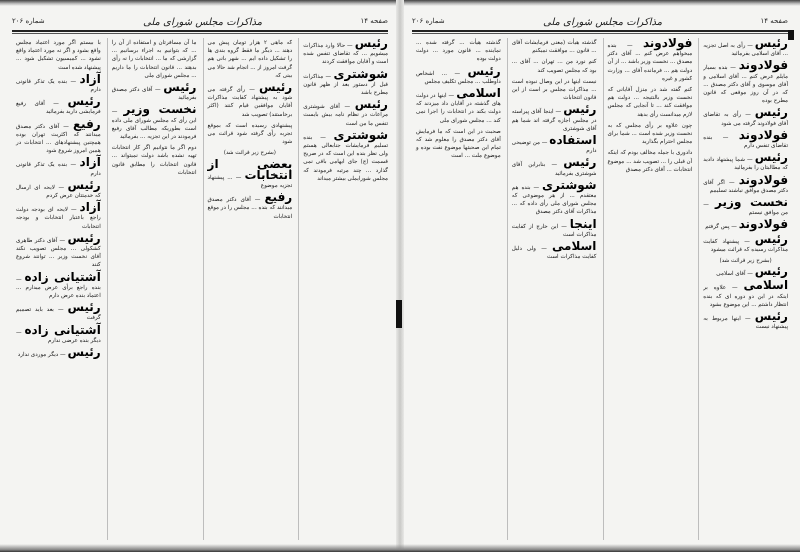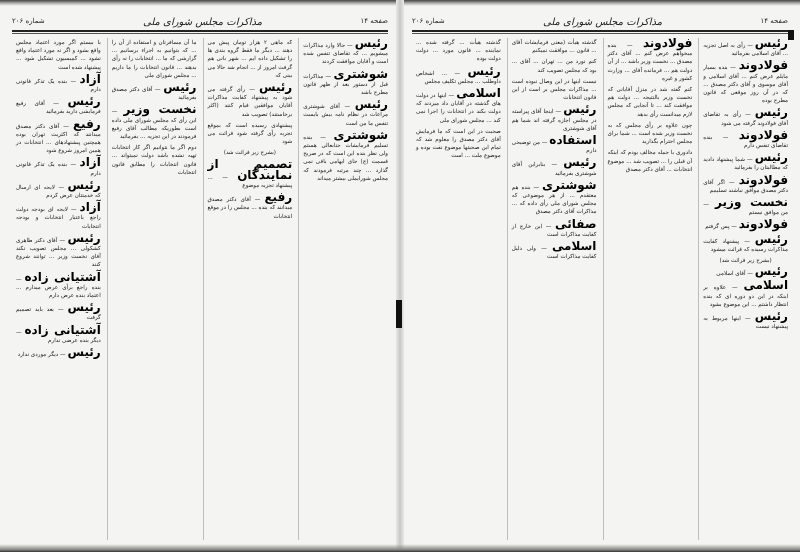--- a/index.html
+++ b/index.html
@@ -42,21 +42,21 @@
           <p class="para"><span class="speaker">رئیس</span> <span>— حالا وارد مذاکرات میشویم ... که تقاضای تنفس شده است و آقایان موافقت کردند</span></p>
           <p class="para"><span class="speaker">شوشتری</span> <span>— مذاکرات قبل از دستور بعد از ظهر قانون مطرح باشد</span></p>
           <p class="para"><span class="speaker">رئیس</span> <span>— آقای شوشتری مراعات در نظام نامه بیش بایست تنفس ما من است</span></p>
           <p class="para"><span class="speaker">شوشتری</span> <span>— بنده تسلیم فرمایشات جنابعالی هستم ولی نظر بنده این است که در صریح قسمت (ج) جای ایهامی باقی نمی گذارد ... چند مرتبه فرمودند که مجلس شورایملی بیشتر میداند</span></p>
         </div>
         <div class="col">
           <p class="para"><span>که ماهی ۲ هزار تومان پیش می دهند ... دیگر ما فقط گروه بندی ها را تشکیل داده ایم ... شهر بانی هم گرفت امروز از ... انجام شد حالا می بینی که</span></p>
           <p class="para"><span class="speaker">رئیس</span> <span>— رأی گرفته می شود به پیشنهاد کفایت مذاکرات آقایان موافقین قیام کنند (اکثر برخاستند) تصویب شد</span></p>
           <p class="para"><span>پیشنهادی رسیده است که بموقع تجربه رأی گرفته شود قرائت می شود</span></p>
           <p class="para center-note"><span>(بشرح زیر قرائت شد)</span></p>
-          <p class="para"><span class="speaker">تصمیم از نمایندگان</span> <span>— ... پیشنهاد تجزیه موضوع</span></p>
+          <p class="para"><span class="speaker">بعضی از انتخابات</span> <span>— ... پیشنهاد تجزیه موضوع</span></p>
           <p class="para"><span class="speaker">رفیع</span> <span>— آقای دکتر مصدق میدانند که بنده ... مجلس را در موقع انتخابات</span></p>
         </div>
         <div class="col">
           <p class="para"><span>ما آن مسافرتان و استفاده از آن را ... که بتوانیم به اجراء برسانیم ... گزارشی که ما ... انتخابات را نه رأی بدهند ... قانون انتخابات را ما داریم ... مجلس شورای ملی</span></p>
           <p class="para"><span class="speaker">رئیس</span> <span>— آقای دکتر مصدق بفرمائید</span></p>
           <p class="para"><span class="speaker">نخست وزیر</span> <span>— این رأی که مجلس شورای ملی داده است بطوریکه مطالب آقای رفیع فرمودند در این تجزیه ... بفرمائید</span></p>
           <p class="para"><span>دوم اگر ما نتوانیم اگر کار انتخابات تهیه نشده باشد دولت نمیتواند ... قانون انتخابات را مطابق قانون انتخابات</span></p>
         </div>
         <div class="col">
           <p class="para"><span>با بیستم اگر مورد اعتماد مجلس واقع بشود و اگر نه مورد اعتماد واقع نشود ... کمیسیون تشکیل شود ... پیشنهاد شده است</span></p>
@@ -108,21 +108,21 @@
           <p class="para"><span>دادوری با جمله مخالف بودم که اینکه آن قبلی را ... تصویب شد ... موضوع انتخابات ... آقای دکتر مصدق</span></p>
         </div>
         <div class="col">
           <p class="para"><span>گذشته هیأت (معنی فرمایشات آقای ... قانون ... موافقت نمیکنم</span></p>
           <p class="para"><span>کنم نورد من ... تهران ... آقای ... بود که مجلس تصویب کند</span></p>
           <p class="para"><span>نیست اینها در این وصال نبوده است ... مذاکرات مجلس بر است از این قانون انتخابات</span></p>
           <p class="para"><span class="speaker">رئیس</span> <span>— اینجا آقای پیراسته در مجلس اجازه گرفته اند شما هم آقای شوشتری</span></p>
           <p class="para"><span class="speaker">استفاده</span> <span>— من توضیحی دارم</span></p>
           <p class="para"><span class="speaker">رئیس</span> <span>— بنابراین آقای شوشتری بفرمائید</span></p>
           <p class="para"><span class="speaker">شوشتری</span> <span>— بنده هم معتقدم ... از هر موضوعی که مجلس شورای ملی رأی داده که ... مذاکرات آقای دکتر مصدق</span></p>
-          <p class="para"><span class="speaker">صفائی</span> <span>— این خارج از کفایت مذاکرات است</span></p>
+          <p class="para"><span class="speaker">اینجا</span> <span>— این خارج از کفایت مذاکرات است</span></p>
           <p class="para"><span class="speaker">اسلامی</span> <span>— ولی دلیل کفایت مذاکرات است</span></p>
         </div>
         <div class="col">
           <p class="para"><span>گذشته هیأت ... گرفته شده ... نماینده ... قانون مورد ... دولت دولت بوده</span></p>
           <p class="para"><span class="speaker">رئیس</span> <span>— ... اشخاص داوطلب ... مجلس تکلیف مجلس</span></p>
           <p class="para"><span class="speaker">اسلامی</span> <span>— اینها در دولت های گذشته در آقایان داد میزدند که دولت بکند در انتخابات را اجرا نمی کند ... مجلس شورای ملی</span></p>
           <p class="para"><span>صحبت در این است که ما فرمایش آقای دکتر مصدق را معلوم شد که تمام این صحبتها موضوع نفت بوده و موضوع ملت ... است</span></p>
         </div>
       </div>
   </div>

